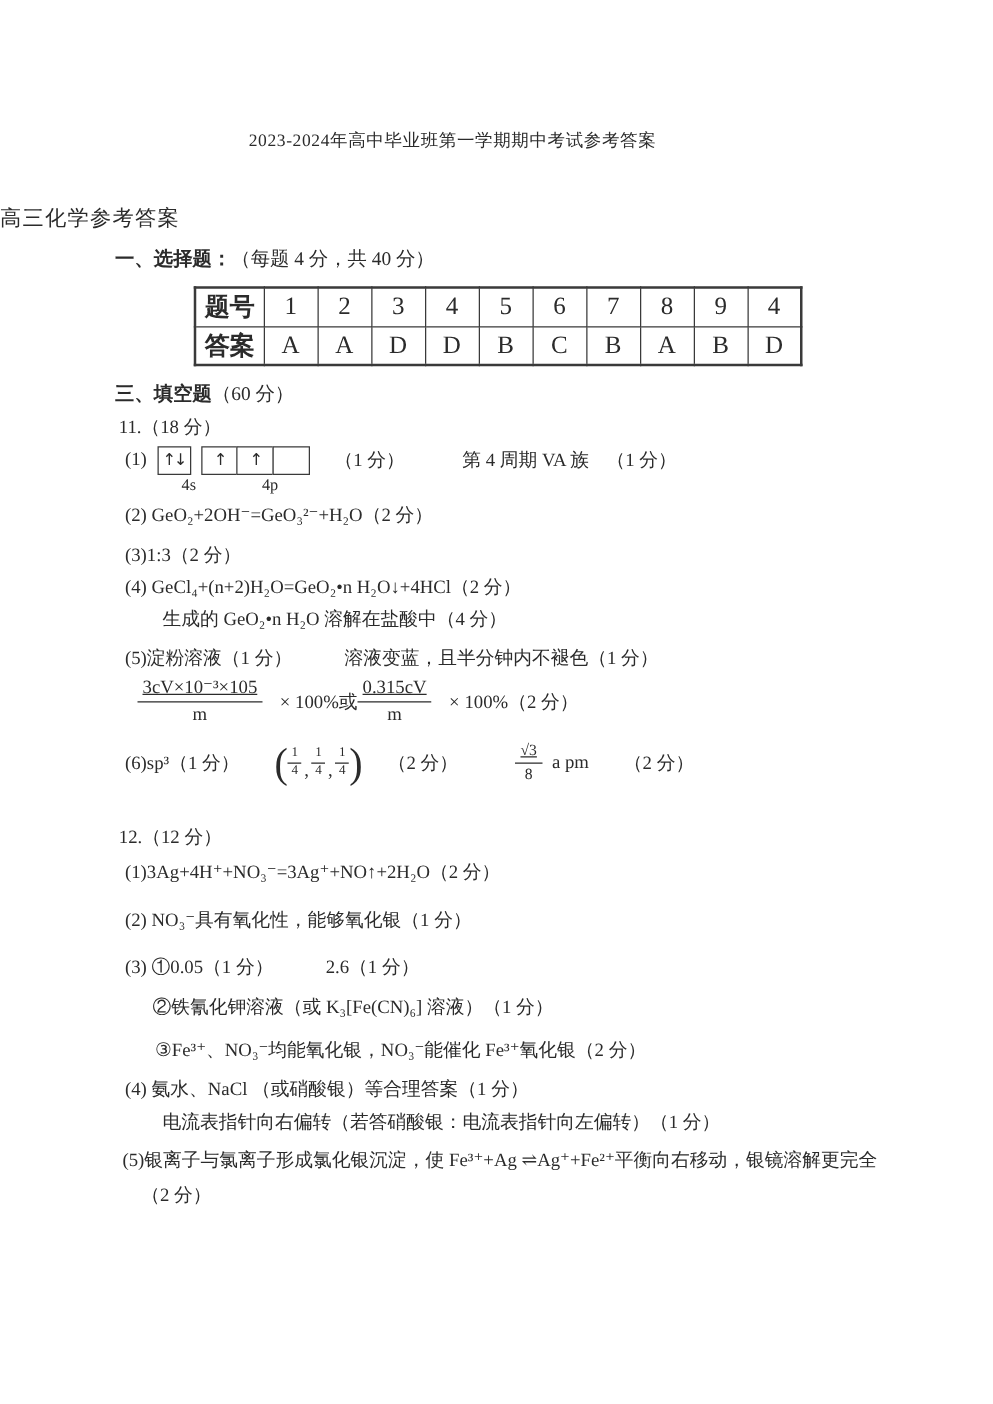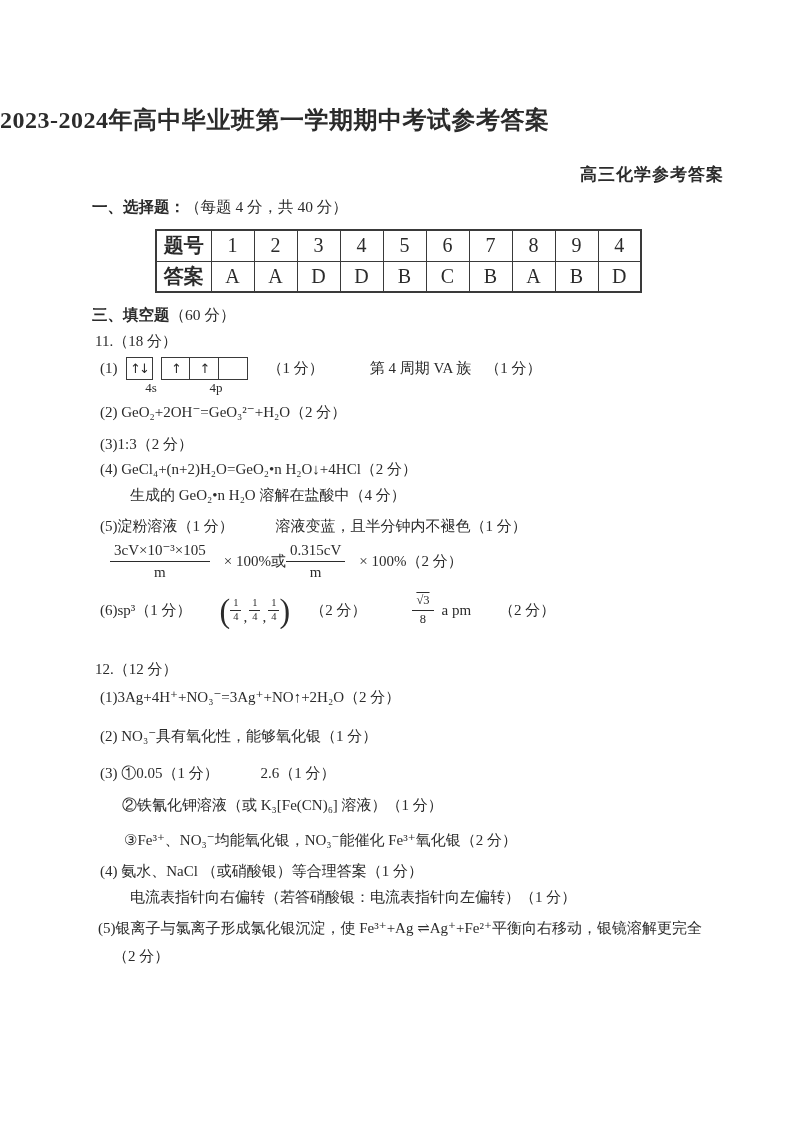--- a/index.html
+++ b/index.html
@@ -9,25 +9,25 @@
     width:794px; height:1123px;
     background:#ffffff;
     font-family:"Liberation Serif","DejaVu Serif",serif;
     color:#2b2b2b;
     overflow:hidden;
   }
   .line { position:absolute; font-size:15px; white-space:nowrap; color:#2b2b2b; }
   .bold { font-weight:700; }
   .doc-title {
     position:absolute; top:104px; left:0; width:724px;
-    font-size:24px; font-weight:700; letter-spacing:0.5px;
+    text-align:center; font-size:14px; font-weight:400; letter-spacing:0.5px;
   }
   .doc-subtitle {
     position:absolute; top:163px; left:0; width:724px;
-    text-align:right; font-size:17px; font-weight:700; letter-spacing:1px;
+    text-align:left; font-size:17px; font-weight:400; letter-spacing:1px;
   }
   .sec-heading { font-size:15.5px; }
   
   .answer-table {
     position:absolute; top:229px; left:155px;
     border-collapse:collapse; font-size:20px;
     border:2px solid #3a3a3a;
   }
   .answer-table td {
     border:1.2px solid #3a3a3a;
@@ -51,21 +51,21 @@
   }
   .orow { display:inline-flex; }
   .orow .obox { width:30px; }
   .orow .obox + .obox { margin-left:-1.5px; }
   .olabel {
     position:absolute; top:100%; left:0; width:100%;
     text-align:center; font-size:13px; margin-top:0px;margin-left:12px;
   }
   
   .frac { display:inline-block; text-align:center; line-height:1.25; }
-  .frac .fnum { display:block; border-bottom:1.4px solid #2b2b2b; padding:0 4px 1px; }
+  .frac .fnum { display:block; border-bottom:1.4px solid #2b2b2b; padding:0 4px 1px;text-decoration:underline; }
   .frac .fden { display:block; padding-top:1px; }
   .sfrac { display:inline-block; text-align:center; font-size:10.5px; line-height:1.15; }
   .sfrac .fnum { display:block; border-bottom:1px solid #2b2b2b; padding:0 3px; }
   .sfrac .fden { display:block; }
   .bigparen { font-size:32px; font-weight:400; line-height:1; transform:scaleY(1.05); }
   .tcomma { align-self:flex-end; margin:0 2px 1px; }
   .sqrtnum { text-decoration:overline; }
   .sqfrac { font-size:12.5px; }
 </style>
 </head>

